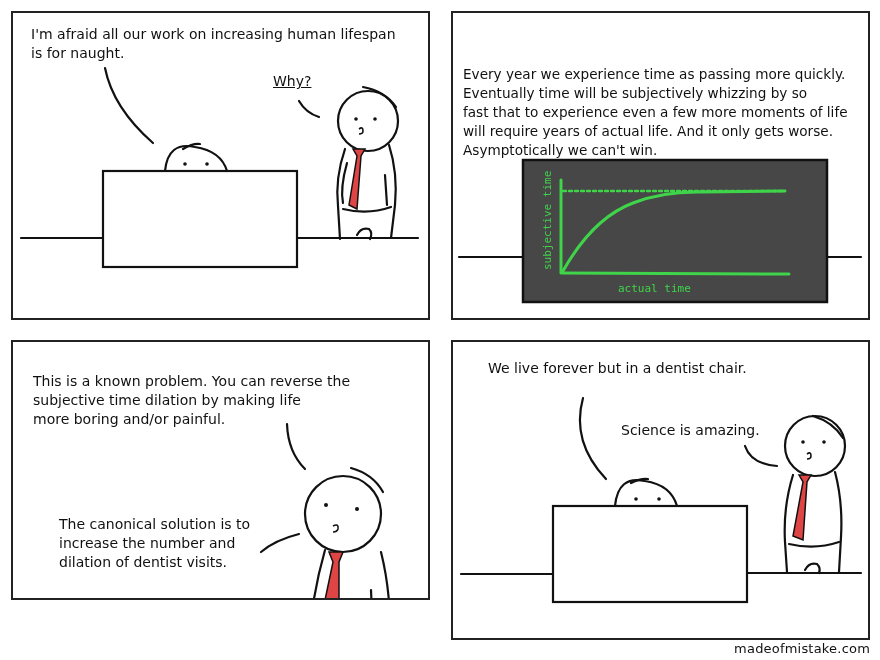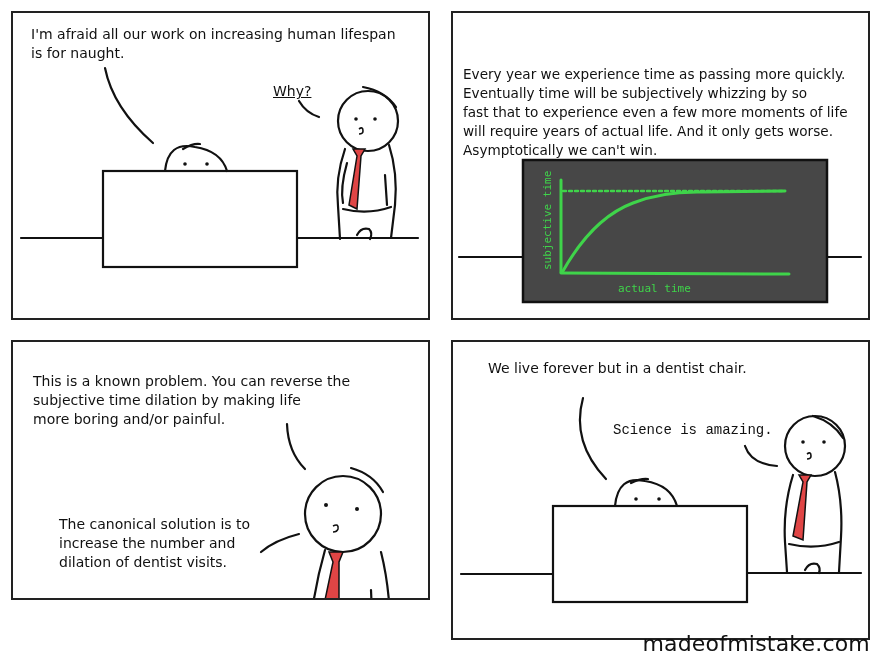--- a/index.html
+++ b/index.html
@@ -1,29 +1,29 @@
 <!DOCTYPE html>
 <html><head>
 <meta charset="utf-8">
 <style>
   html, body { margin: 0; padding: 0; background: #ffffff; }
   body { width: 880px; height: 660px; position: relative; overflow: hidden; font-family: "DejaVu Sans", sans-serif; color: #111; }
   .panel { position: absolute; border: 2px solid #222; background: #fff; box-sizing: border-box; overflow: hidden; }
   .panel svg.art { position: absolute; left: 0; top: 0; }
   .txt { position: absolute; font-size: 14px; line-height: 19px; color: #111; white-space: pre-line; }
   .chart-label { font-family: "DejaVu Sans Mono", monospace; }
-  .footer { position: absolute; right: 10px; bottom: 4px; font-size: 22px; color: #111; letter-spacing: 0.2px; }
+  .footer { position: absolute; right: 10px; bottom: 4px; font-size: 13px; color: #111; letter-spacing: 0.2px; }
 </style>
 </head>
 <body>
 
 <div class="panel" style="left:11px; top:11px; width:419px; height:309px;">
   <div class="txt" style="left:18px; top:12px;">I'm afraid all our work on increasing human lifespan
 is for naught.</div>
-  <div class="txt" style="left:260px; top:69px;text-decoration:underline;">Why?</div>
+  <div class="txt" style="left:260px; top:59px;text-decoration:underline;">Why?</div>
   <svg class="art" width="419" height="309">
     <g fill="none" stroke="#111" stroke-width="2.2" stroke-linecap="round">
 
       <path d="M92 55 Q100 95 140 130"></path>
 
       <path d="M286 88 Q293 100 306 104"></path>
 
       <path d="M8 225 L90 225 M285 225 L405 225"></path>
 
       <rect x="90" y="158" width="194" height="96"></rect>
@@ -95,21 +95,21 @@
       <circle cx="313" cy="163" r="2"></circle>
         <circle cx="344" cy="167" r="2"></circle>
     </g>
     <path d="M320 184 q6 -3 5 3 q-1 3 -5 3" fill="none" stroke="#111" stroke-width="1.6"></path>
     <polygon points="316,210 330,210 326,220 326,296 304,296 320,220" fill="#e04545" stroke="#111" stroke-width="1.5"></polygon>
   </svg>
 </div>
 
 <div class="panel" style="left:451px; top:340px; width:419px; height:300px;">
   <div class="txt" style="left:35px; top:17px;">We live forever but in a dentist chair.</div>
-  <div class="txt" style="left:160px; top:79px;font-family:Liberation Mono, monospace;">Science is amazing.</div>
+  <div class="txt" style="left:168px; top:79px;">Science is amazing.</div>
   <svg class="art" width="419" height="300">
     <g fill="none" stroke="#111" stroke-width="2.2" stroke-linecap="round">
       <path d="M130 56 Q118 100 153 137"></path>
       <path d="M292 104 Q298 122 324 124"></path>
       <path d="M8 232 L100 232 M294 231 L408 231"></path>
       <rect x="100" y="164" width="194" height="96"></rect>
       <path d="M162 164 Q165 133 192 139 Q218 143 224 164"></path>
       <path d="M178 141 Q188 136 195 137"></path>
       <circle cx="362" cy="104" r="30"></circle>
       <path d="M360 74 Q380 80 390 96"></path>

